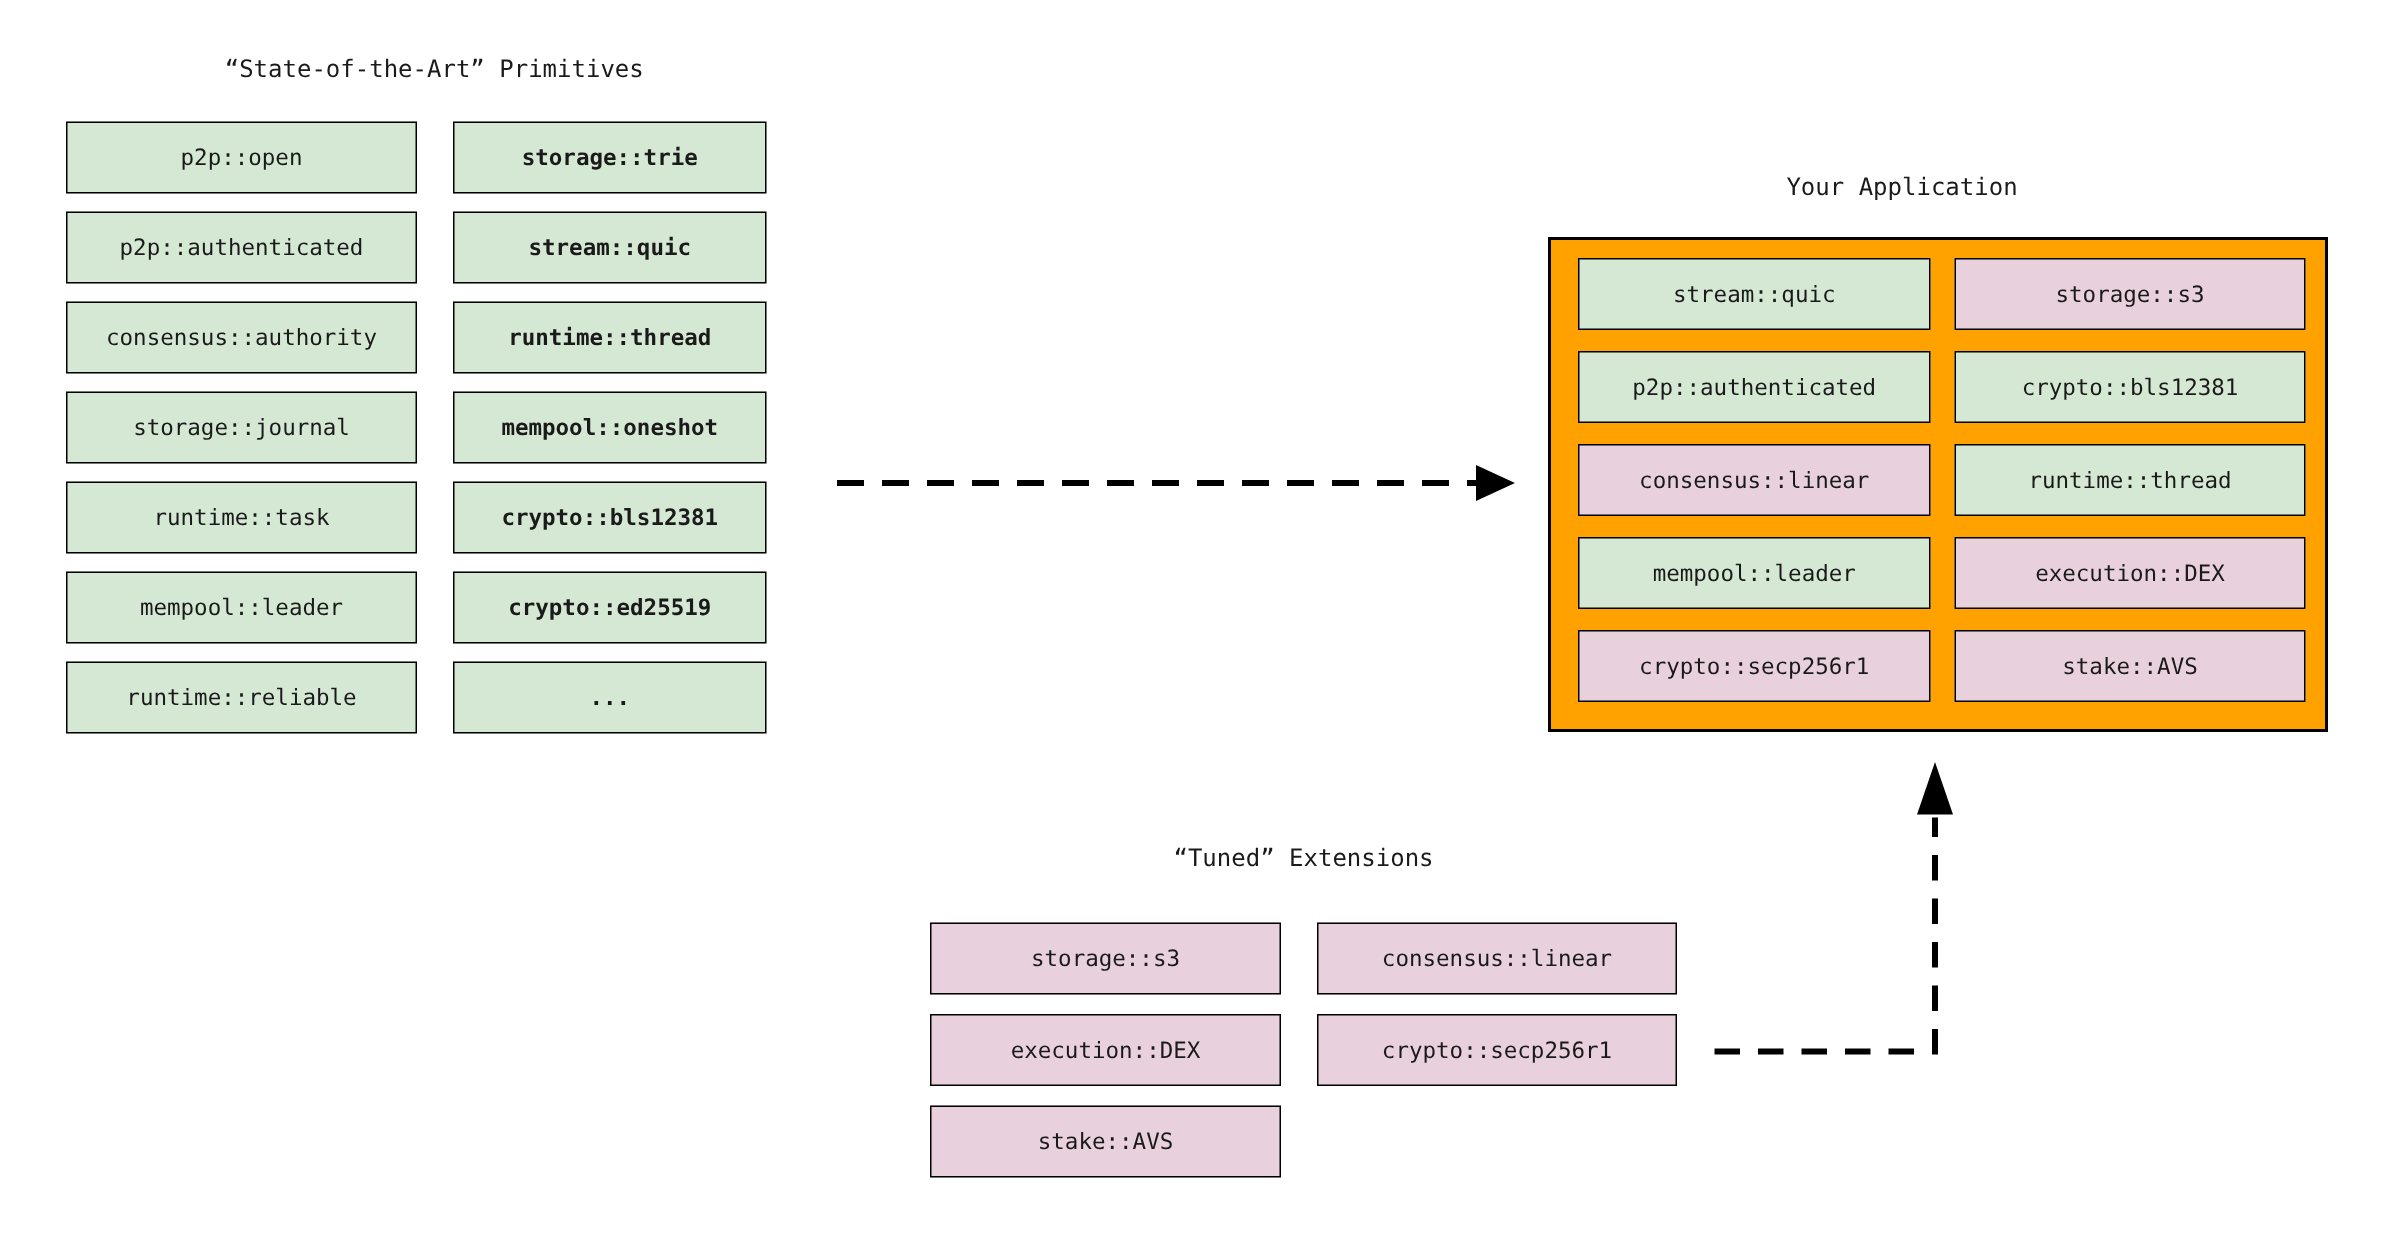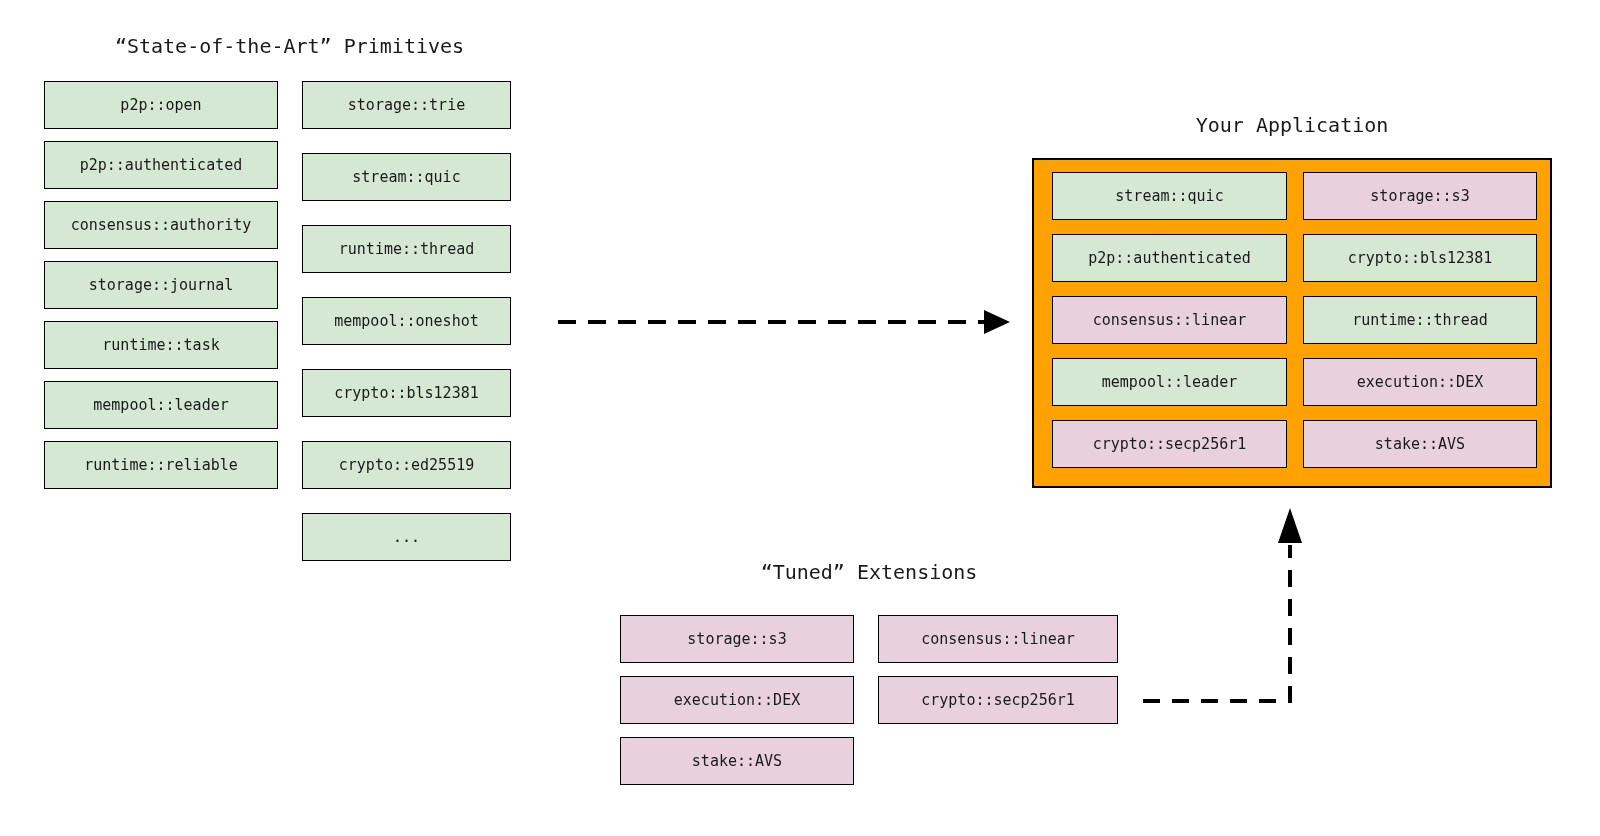--- a/index.html
+++ b/index.html
@@ -16,21 +16,21 @@
     font-family: "DejaVu Sans Mono", "Liberation Mono", monospace;
     color: var(--text);
     overflow: hidden;
     position: relative;
   }
   .stage { position: absolute; inset: 0; width: 1600px; height: 836px; }
 
   .panel-title {
     position: absolute;
     text-align: center;
-    font-size: 20px;
+    font-size: 16px;
     line-height: 20px;
     white-space: nowrap;
   }
 
   .col {
     position: absolute;
     display: flex;
     flex-direction: column;
   }
   .cell {
@@ -44,24 +44,24 @@
     white-space: nowrap;
   }
   .cell.green { background: var(--green); }
   .cell.pink  { background: var(--pink); }
   .cell[data-variant="green"] { background: var(--green); }
   .cell[data-variant="pink"]  { background: var(--pink); }
 
   
   #prim-title { left: 44px;  top: 36px;  width: 491px; }
   #prim-col1  { left: 44px;  top: 81px;  width: 234px; gap: 12px; }
-  #prim-col2  { left: 302px; top: 81px;  width: 209px; gap: 24px; }
+  #prim-col2  { left: 302px; top: 81px;  width: 209px; gap: 12px; font-weight: bold; }
 
   
-  #app-title     { left: 1032px; top: 115px; width: 520px; }
+  #app-title     { left: 1008px; top: 115px; width: 520px; }
   #app-container {
     position: absolute;
     left: 1032px; top: 158px; width: 520px; height: 330px;
     background: var(--orange);
     border: 2px solid var(--line);
   }
   #app-col1 { left: 1052px; top: 172px; width: 235px; gap: 14px; }
   #app-col2 { left: 1303px; top: 172px; width: 234px; gap: 14px; }
 
   

